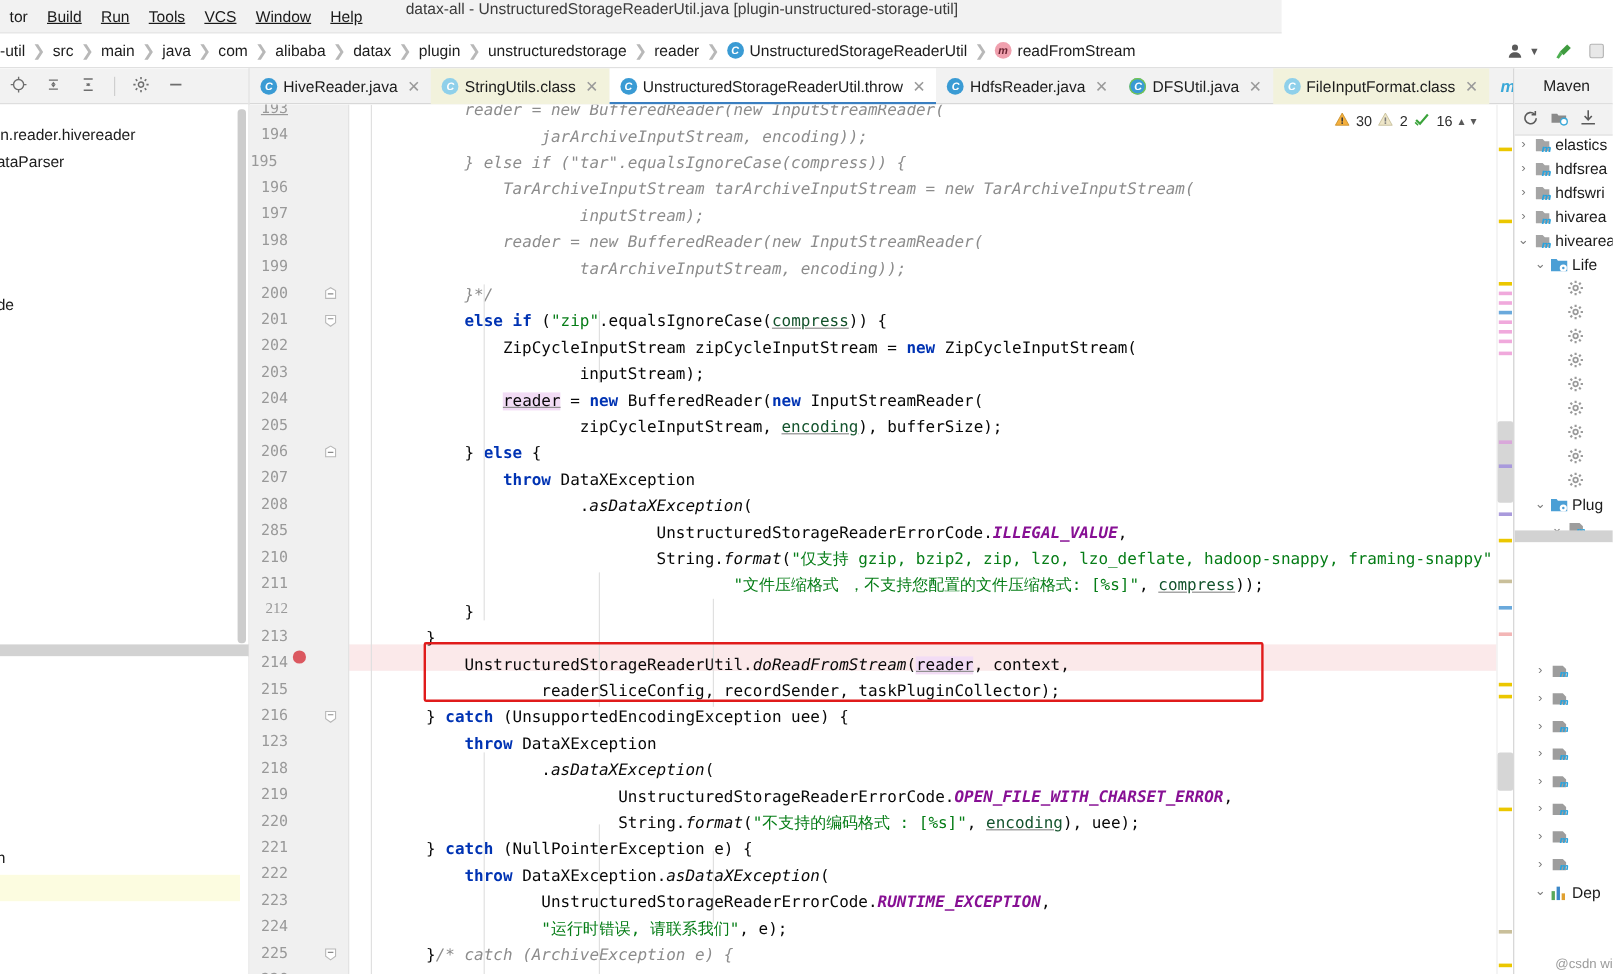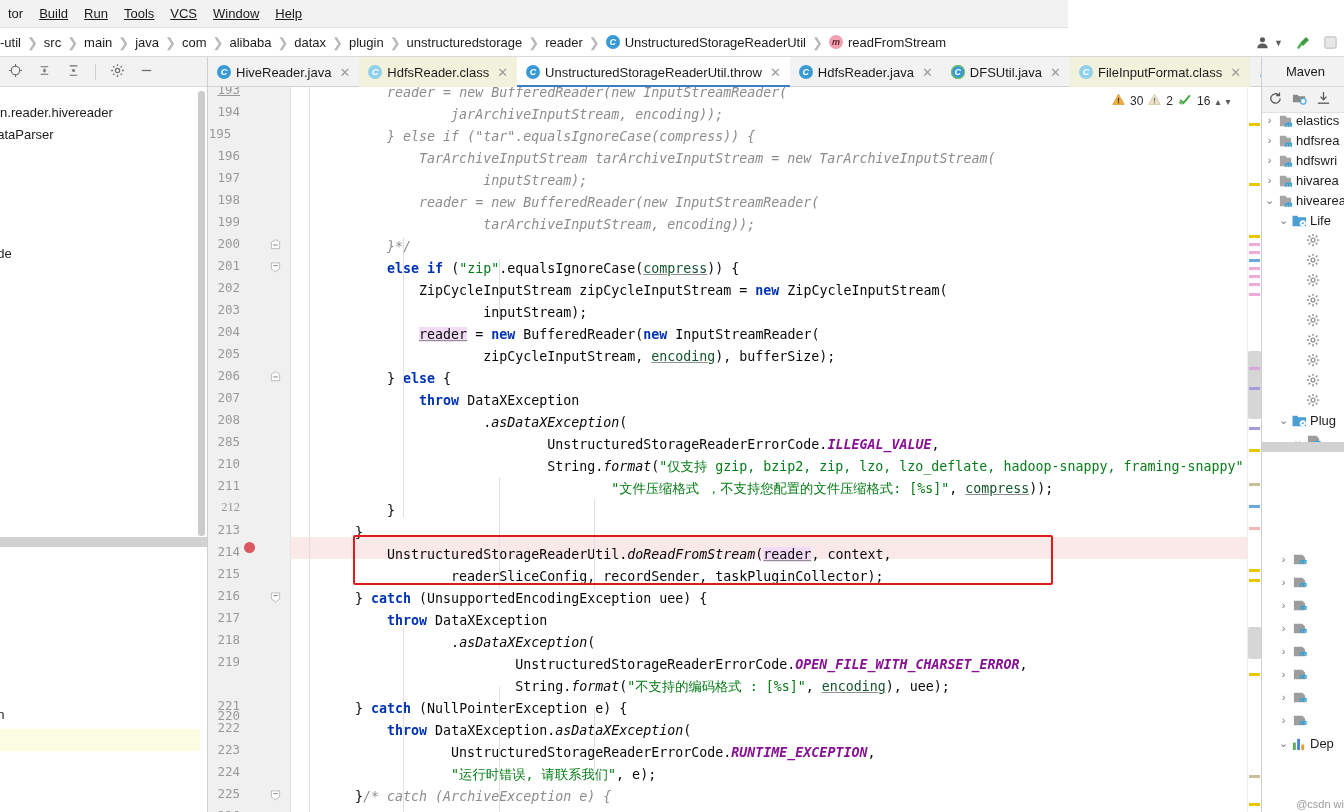--- a/index.html
+++ b/index.html
@@ -226,20 +226,21 @@
 <div class="app">
 
   <div class="menubar">
     <div class="menu-item"><span>tor</span></div>
     <div class="menu-item"><u>Build</u></div>
     <div class="menu-item"><u>Run</u></div>
     <div class="menu-item"><u>Tools</u></div>
     <div class="menu-item"><u>VCS</u></div>
     <div class="menu-item"><u>Window</u></div>
     <div class="menu-item"><u>Help</u></div>
+    <div class="win-title">datax-all - UnstructuredStorageReaderUtil.java [plugin-unstructured-storage-util]</div>
   </div>
 
   <div class="breadcrumb">
     <span class="crumb bold">
         <span>-util</span>
       </span>
     <span class="crumb-sep">❯</span>
     <span class="crumb">
         <span>src</span>
       </span>
@@ -358,21 +359,21 @@
   </div>
 
   <div class="tabbar">
     <div class="tab">
       <span class="tab-ico ti-class">C</span>
       <span>HiveReader.java</span>
       <span class="tab-x">✕</span>
     </div>
     <div class="tab yellow">
       <span class="tab-ico ti-class-lib">C</span>
-      <span>HdfsReader.class</span>
+      <span>StringUtils.class</span>
       <span class="tab-x">✕</span>
     </div>
     <div class="tab active">
       <span class="tab-ico ti-class">C</span>
       <span>UnstructuredStorageReaderUtil.throw</span>
       <span class="tab-x">✕</span>
     </div>
     <div class="tab">
       <span class="tab-ico ti-class">C</span>
       <span>HdfsReader.java</span>
@@ -449,24 +450,24 @@
           <div class="linenum" style="top: 303px;">207</div>
           <div class="linenum" style="top: 325px;">208</div>
           <div class="linenum" style="top: 347px;">285</div>
           <div class="linenum" style="top: 369px;">210</div>
           <div class="linenum" style="top: 391px;">211</div>
           <div class="linenum" style="top: 413px; font-family: Liberation Serif, serif;">212</div>
           <div class="linenum" style="top: 435px;">213</div>
           <div class="linenum" style="top: 457px;">214</div>
           <div class="linenum" style="top: 479px;">215</div>
           <div class="linenum" style="top: 501px;">216</div>
-          <div class="linenum" style="top: 523px;">217</div>
+          <div class="linenum" style="top: 523px;">123</div>
           <div class="linenum" style="top: 545px;">218</div>
           <div class="linenum" style="top: 567px;">219</div>
-          <div class="linenum" style="top: 589px; margin-top: 32px;">220</div>
+          <div class="linenum" style="top: 589px;">220</div>
           <div class="linenum" style="top: 611px;">221</div>
           <div class="linenum" style="top: 633px;">222</div>
           <div class="linenum" style="top: 655px;">223</div>
           <div class="linenum" style="top: 677px;">224</div>
           <div class="linenum" style="top: 699px;">225</div>
           <div class="linenum" style="top: 721px;">226</div>
         </div>
       <div class="bp" style="top:455px;"></div>
 
       <div class="fold" style="top:152px;">

